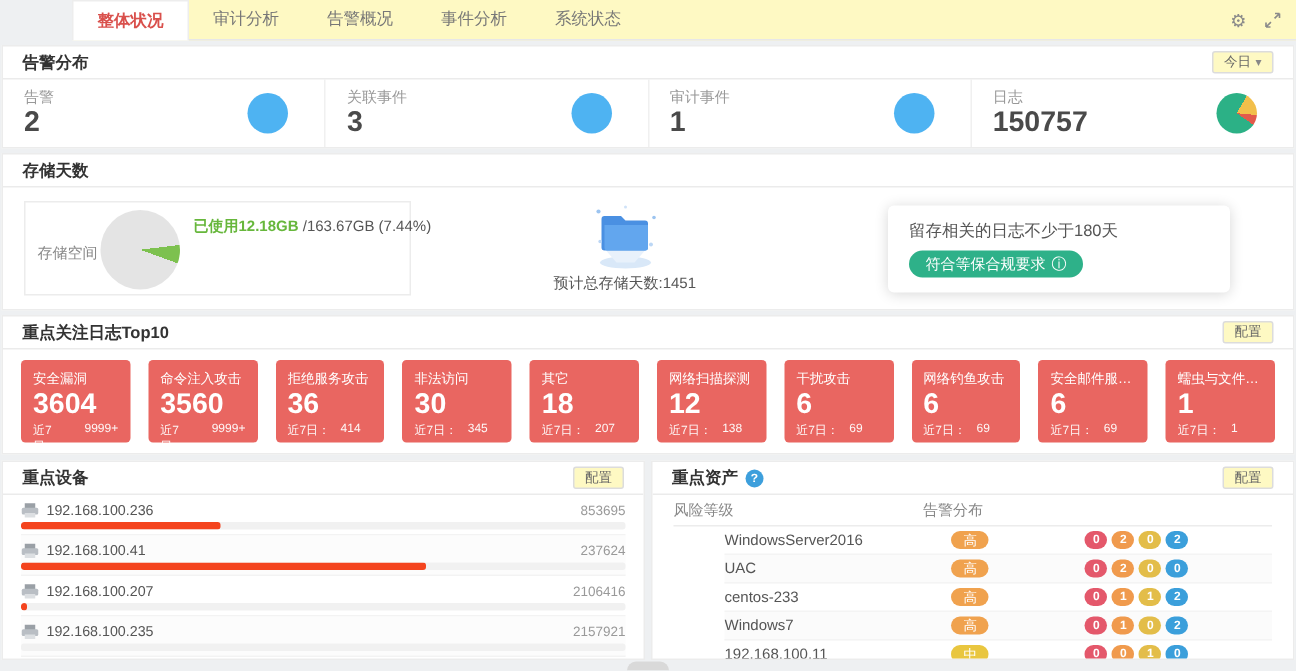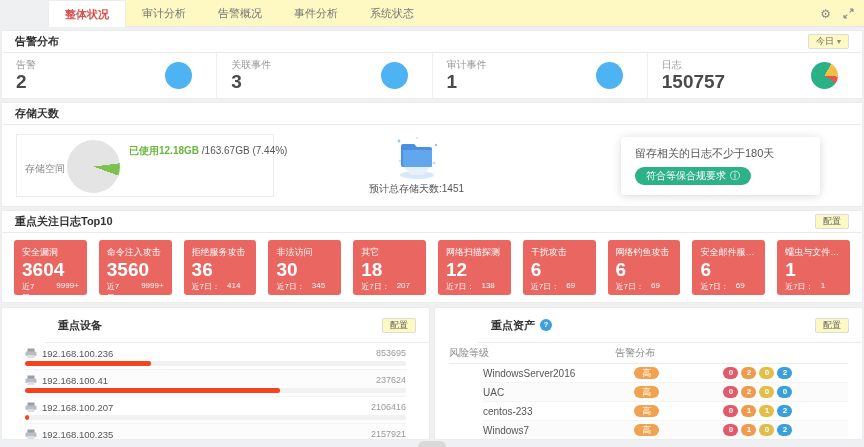--- a/index.html
+++ b/index.html
@@ -51,21 +51,21 @@
   .storage-pie {
     position: absolute; left: 50px; top: 5px; width: 53px; height: 53px; border-radius: 50%;
     background: conic-gradient(#e4e4e4 0 83deg, #7dc14f 83deg 110deg, #e4e4e4 110deg 360deg);
   }
   .storage-usage { position: absolute; left: 112px; top: 9px; font-size: 10px; white-space: nowrap; }
   .used-green { color: #67b73c; font-weight: bold; }
   .total-dark { color: #555; }
   .storage-mid { display: flex; flex-direction: column; align-items: center; margin-left: 95px; }
   .storage-days { font-size: 10px; color: #555; margin-top: 1px; }
   .notice-card {
-    margin-left: auto; margin-right: 28px; width: 199px; background: #fff; border-radius: 4px;
+    margin-left: auto; margin-right: 28px; width: 228px; background: #fff; border-radius: 4px;
     box-shadow: 0 1px 9px rgba(0,0,0,0.16); padding: 9px 14px 10px;
   }
   .notice-text { font-size: 11px; color: #555; }
   .pill {
     margin-top: 6px; display: inline-flex; align-items: center; gap: 4px; background: #2eb189;
     color: #fff; font-size: 10px; padding: 2px 11px; border-radius: 10px; cursor: pointer;
   }
   .pill .info { font-size: 10px; }
 
   
@@ -74,23 +74,23 @@
     flex: 1; min-width: 0; background: #e96661; border-radius: 3px; color: #fff;
     padding: 6px 8px 5px; height: 55px; cursor: pointer;
   }
   .card-title { font-size: 9px; white-space: nowrap; overflow: hidden; text-overflow: ellipsis; }
   .card-value { font-size: 19px; font-weight: bold; line-height: 1.15; }
   .card-recent { font-size: 8px; display: flex; gap: 7px; opacity: .95; }
 
   
   .bottom { display: flex; gap: 4px; margin: 4px 1px 0; height: 133px; }
   .bottom .panel { flex: 1; margin: 0; overflow: hidden; }
-  .bottom .panel-hd { height: 35px; margin-left: 43px; }
-
-  .device-list { padding: 0 23px; }
+  .bottom .panel-hd { height: 22px; }
+
+  .device-list { padding: 0 12px; }
   .device-row { border-bottom: 1px solid #f3f3f3; padding-top: 4px; cursor: pointer; }
   .device-row:nth-child(even) { background: #fcfcfc; }
   .device-line { display: flex; align-items: center; gap: 5px; font-size: 9.5px; color: #555; height: 12px; }
   .device-line svg { flex: none; }
   .device-value { margin-left: auto; font-size: 9px; color: #999; }
   .device-bar { height: 5px; background: #f1f1f1; border-radius: 2px; margin: 2px 0 3px; overflow: hidden; }
   .device-fill { height: 100%; background: #f4441e; border-radius: 2px; }
 
   .asset-table { padding: 0 14px; }
   .asset-headers { display: flex; font-size: 10px; color: #888; height: 21px; align-items: center; border-bottom: 1px solid #ececec; }

